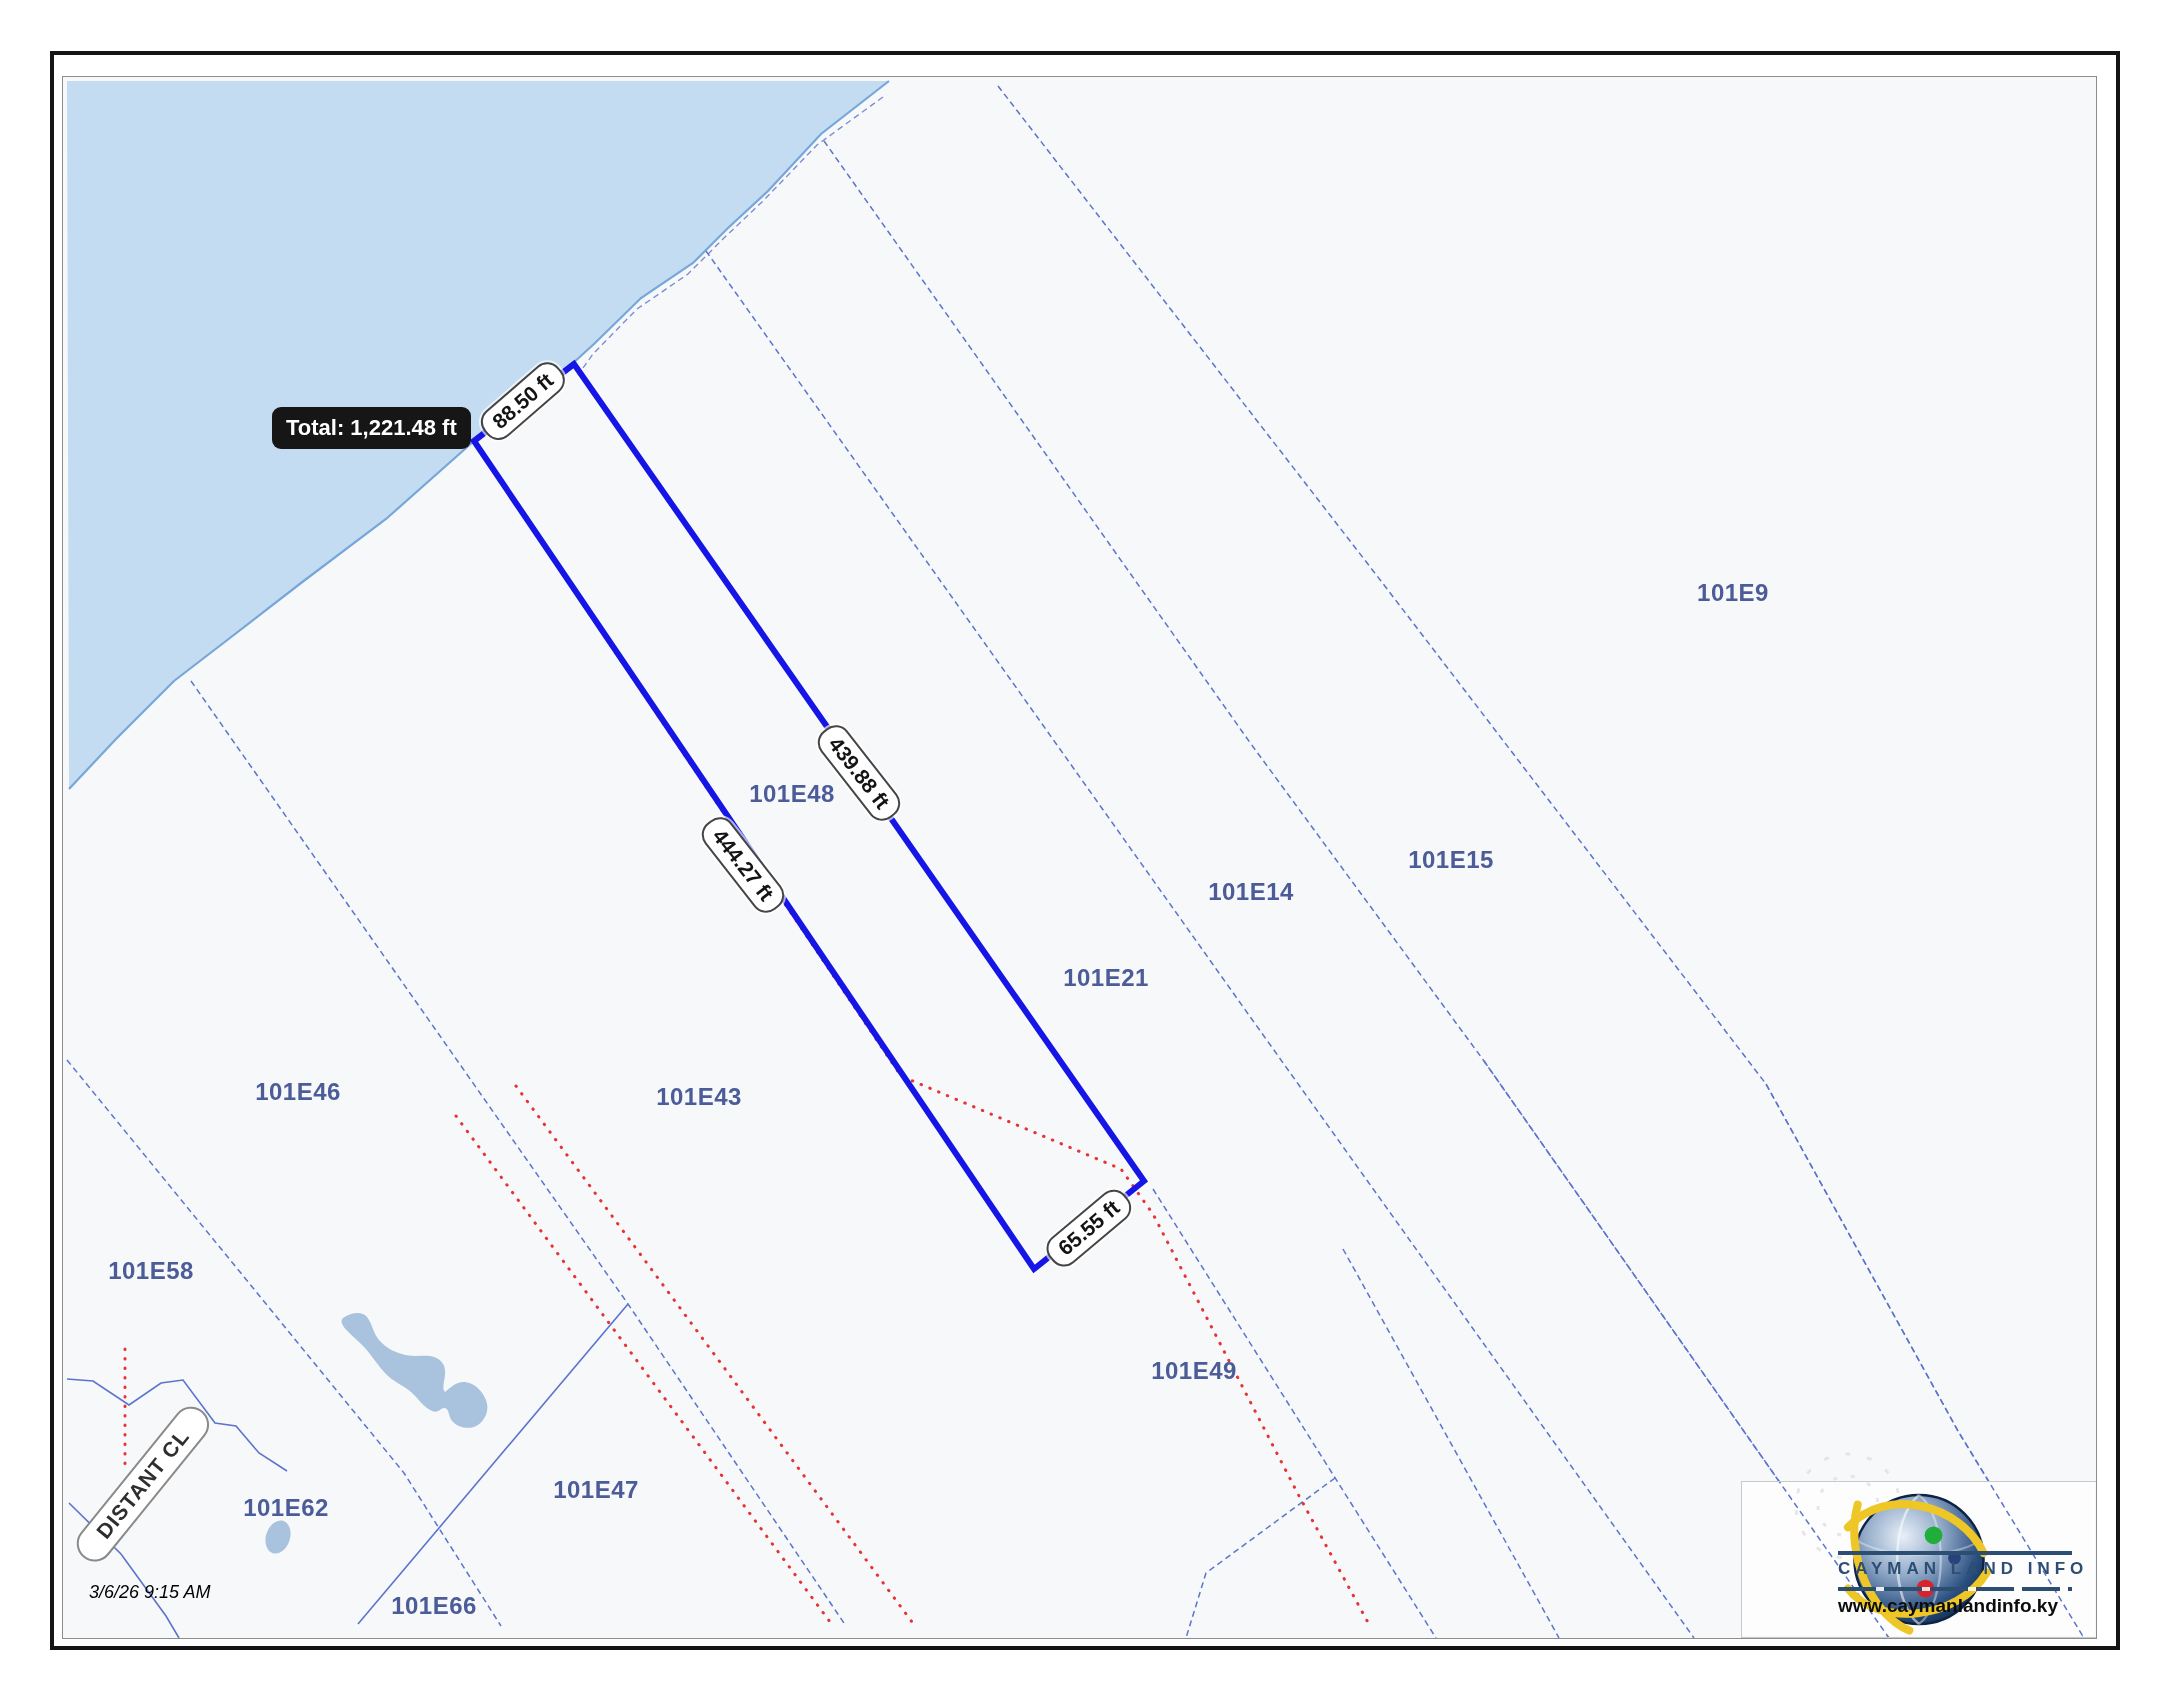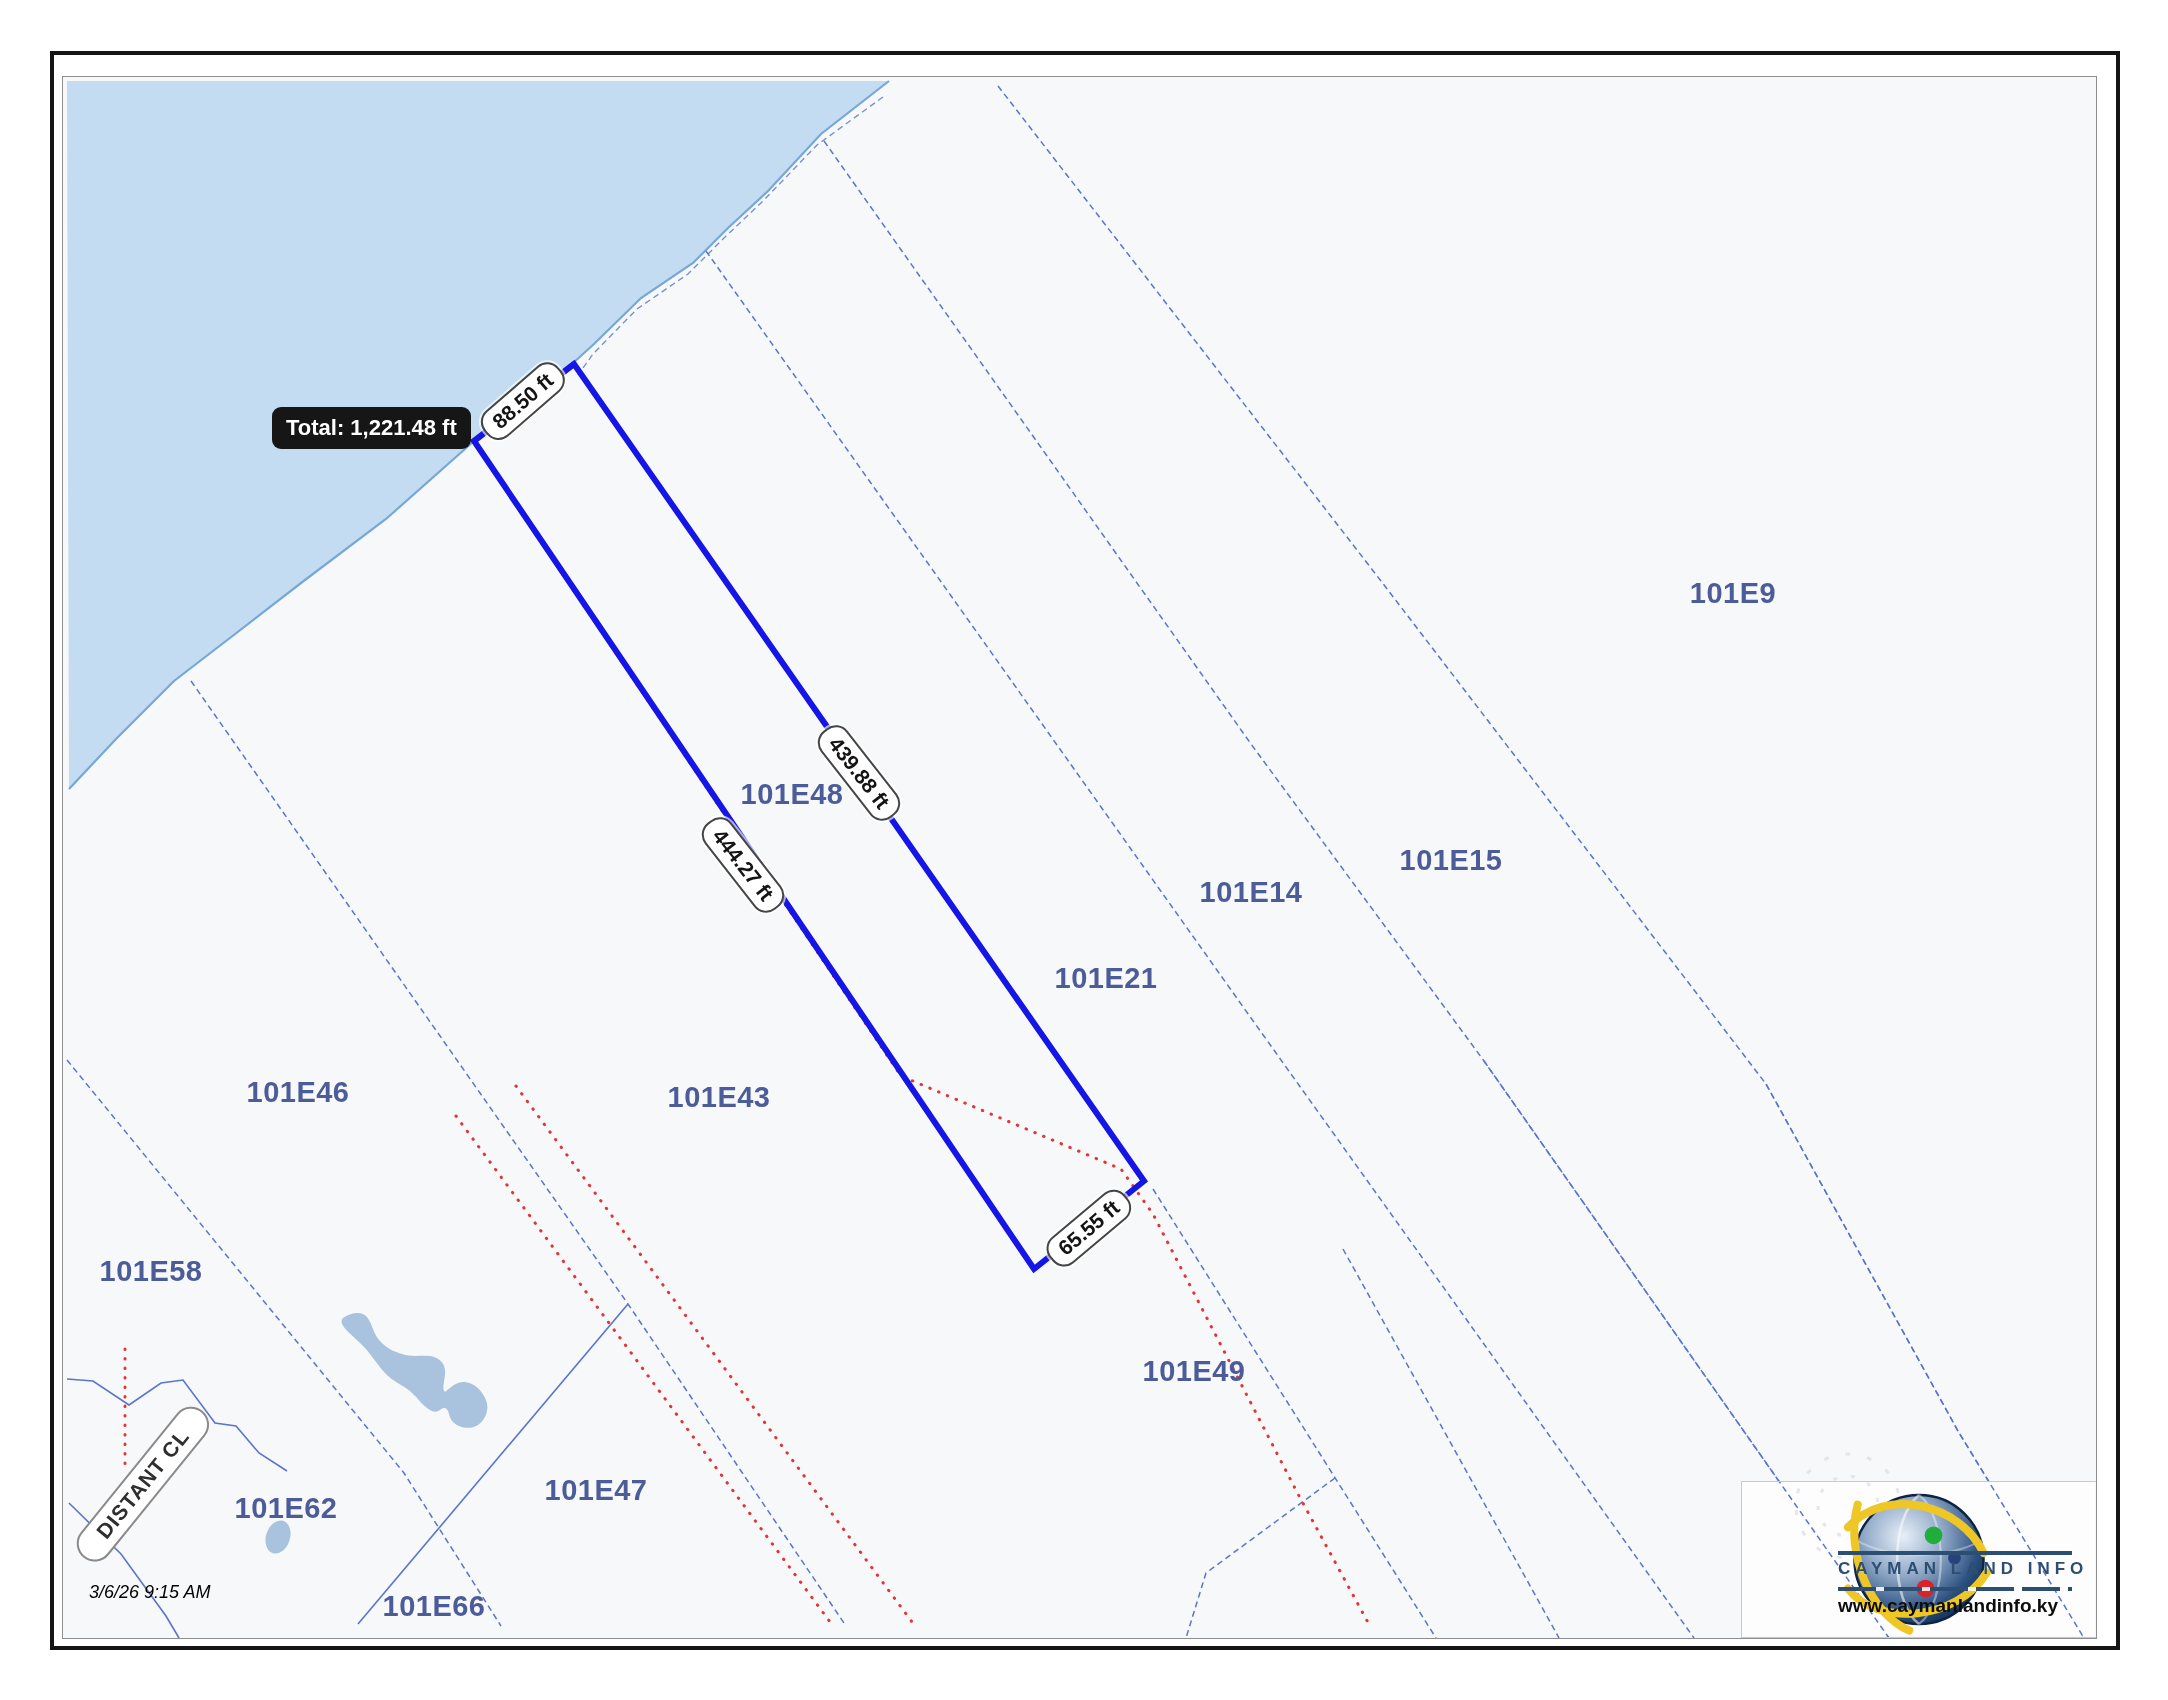--- a/index.html
+++ b/index.html
@@ -5,21 +5,21 @@
   html,body{margin:0;padding:0;background:#ffffff;}
   .page{position:relative;width:2168px;height:1700px;background:#fff;overflow:hidden;
         font-family:"Liberation Sans", sans-serif;}
   .outer-frame{position:absolute;left:50px;top:51px;width:2062px;height:1591px;
         border:4px solid #151515;background:#fff;}
   .map-frame{position:absolute;left:62px;top:76px;width:2033px;height:1561px;
         border:1px solid #8d8d8d;background:var(--map-background,#f7f8fa);overflow:hidden;}
   .map-frame svg{position:absolute;left:0;top:0;width:100%;height:100%;display:block;}
 
   .parcel-label{position:absolute;transform:translate(-50%,-50%);
-        font-size:29px;font-weight:bold;letter-spacing:.5px;white-space:nowrap;
+        font-size:24px;font-weight:bold;letter-spacing:.5px;white-space:nowrap;
         color:var(--parcel-label,#4c5c99);}
   .pill{position:absolute;background:#ffffff;border:2px solid #454545;border-radius:15px;
         padding:3px 11px;font-size:21px;font-weight:bold;color:#141414;white-space:nowrap;
         box-shadow:0 0 0 2px rgba(255,255,255,.65);}
   .tooltip{position:absolute;background:var(--tooltip-background,#161616);color:#fff;
         font-size:22px;font-weight:bold;padding:8px 14px;border-radius:9px;white-space:nowrap;z-index:30;}
   .road-pill{position:absolute;background:#fff;border:2px solid #8a8a8a;border-radius:18px;
         padding:4px 26px;font-size:21px;font-weight:bold;color:#2e2e2e;letter-spacing:1px;
         white-space:nowrap;}
   .timestamp{position:absolute;font-size:18px;color:#000;font-style:italic;}
@@ -88,21 +88,21 @@
         <polyline points="1765,1083 1957,1430 2083,1637"></polyline>
         <polyline points="1483,1060 1888,1637"></polyline>
       </g>
     </svg>
 
     <div class="parcel-label" style="left:1670px;top:516px">101E9</div>
     <div class="parcel-label" style="left:1388px;top:783px">101E15</div>
     <div class="parcel-label" style="left:1188px;top:815px">101E14</div>
     <div class="parcel-label" style="left:1043px;top:901px">101E21</div>
     <div class="parcel-label" style="left:729px;top:717px">101E48</div>
-    <div class="parcel-label" style="left:656px;top:1020px">101E43</div>
+    <div class="parcel-label" style="left:636px;top:1020px">101E43</div>
     <div class="parcel-label" style="left:235px;top:1015px">101E46</div>
     <div class="parcel-label" style="left:88px;top:1194px">101E58</div>
     <div class="parcel-label" style="left:223px;top:1431px">101E62</div>
     <div class="parcel-label" style="left:371px;top:1529px">101E66</div>
     <div class="parcel-label" style="left:533px;top:1413px">101E47</div>
     <div class="parcel-label" style="left:1131px;top:1294px">101E49</div>
     <div class="parcel-label" style="left:1218px;top:1575px">101E50</div>
 
     <div class="pill" style="left:460px;top:324px;transform:translate(-50%,-50%) rotate(-41deg);z-index:10">88.50 ft</div>
     <div class="pill" style="left:796px;top:696px;transform:translate(-50%,-50%) rotate(52deg)">439.88 ft</div>

